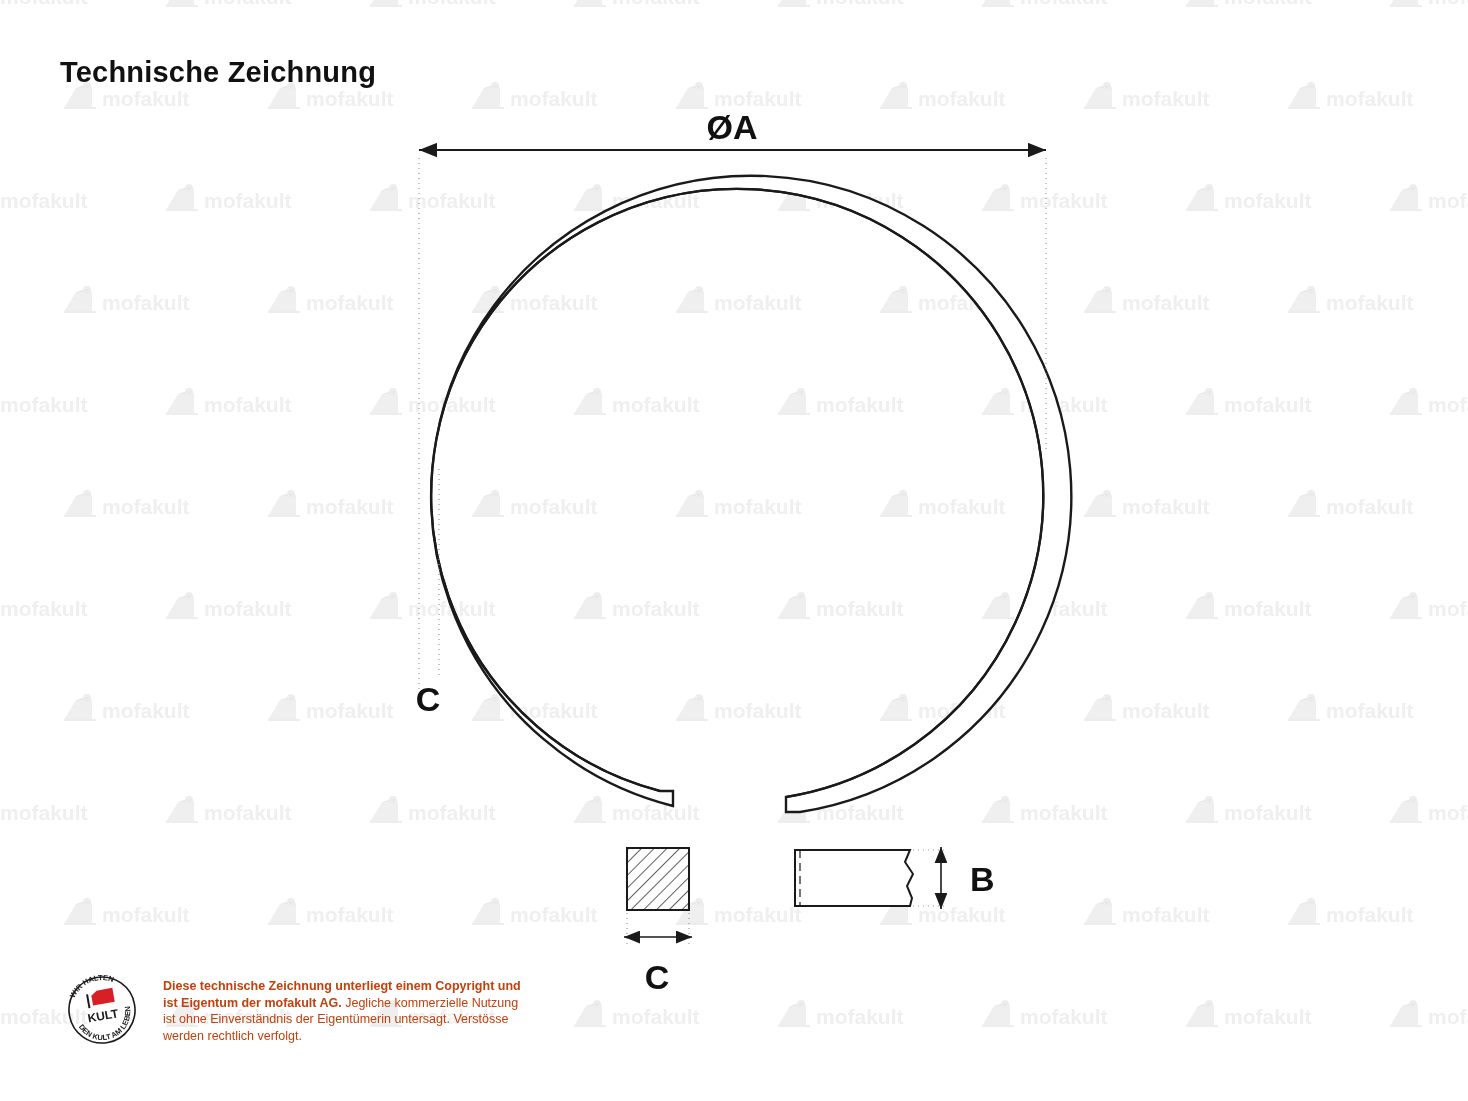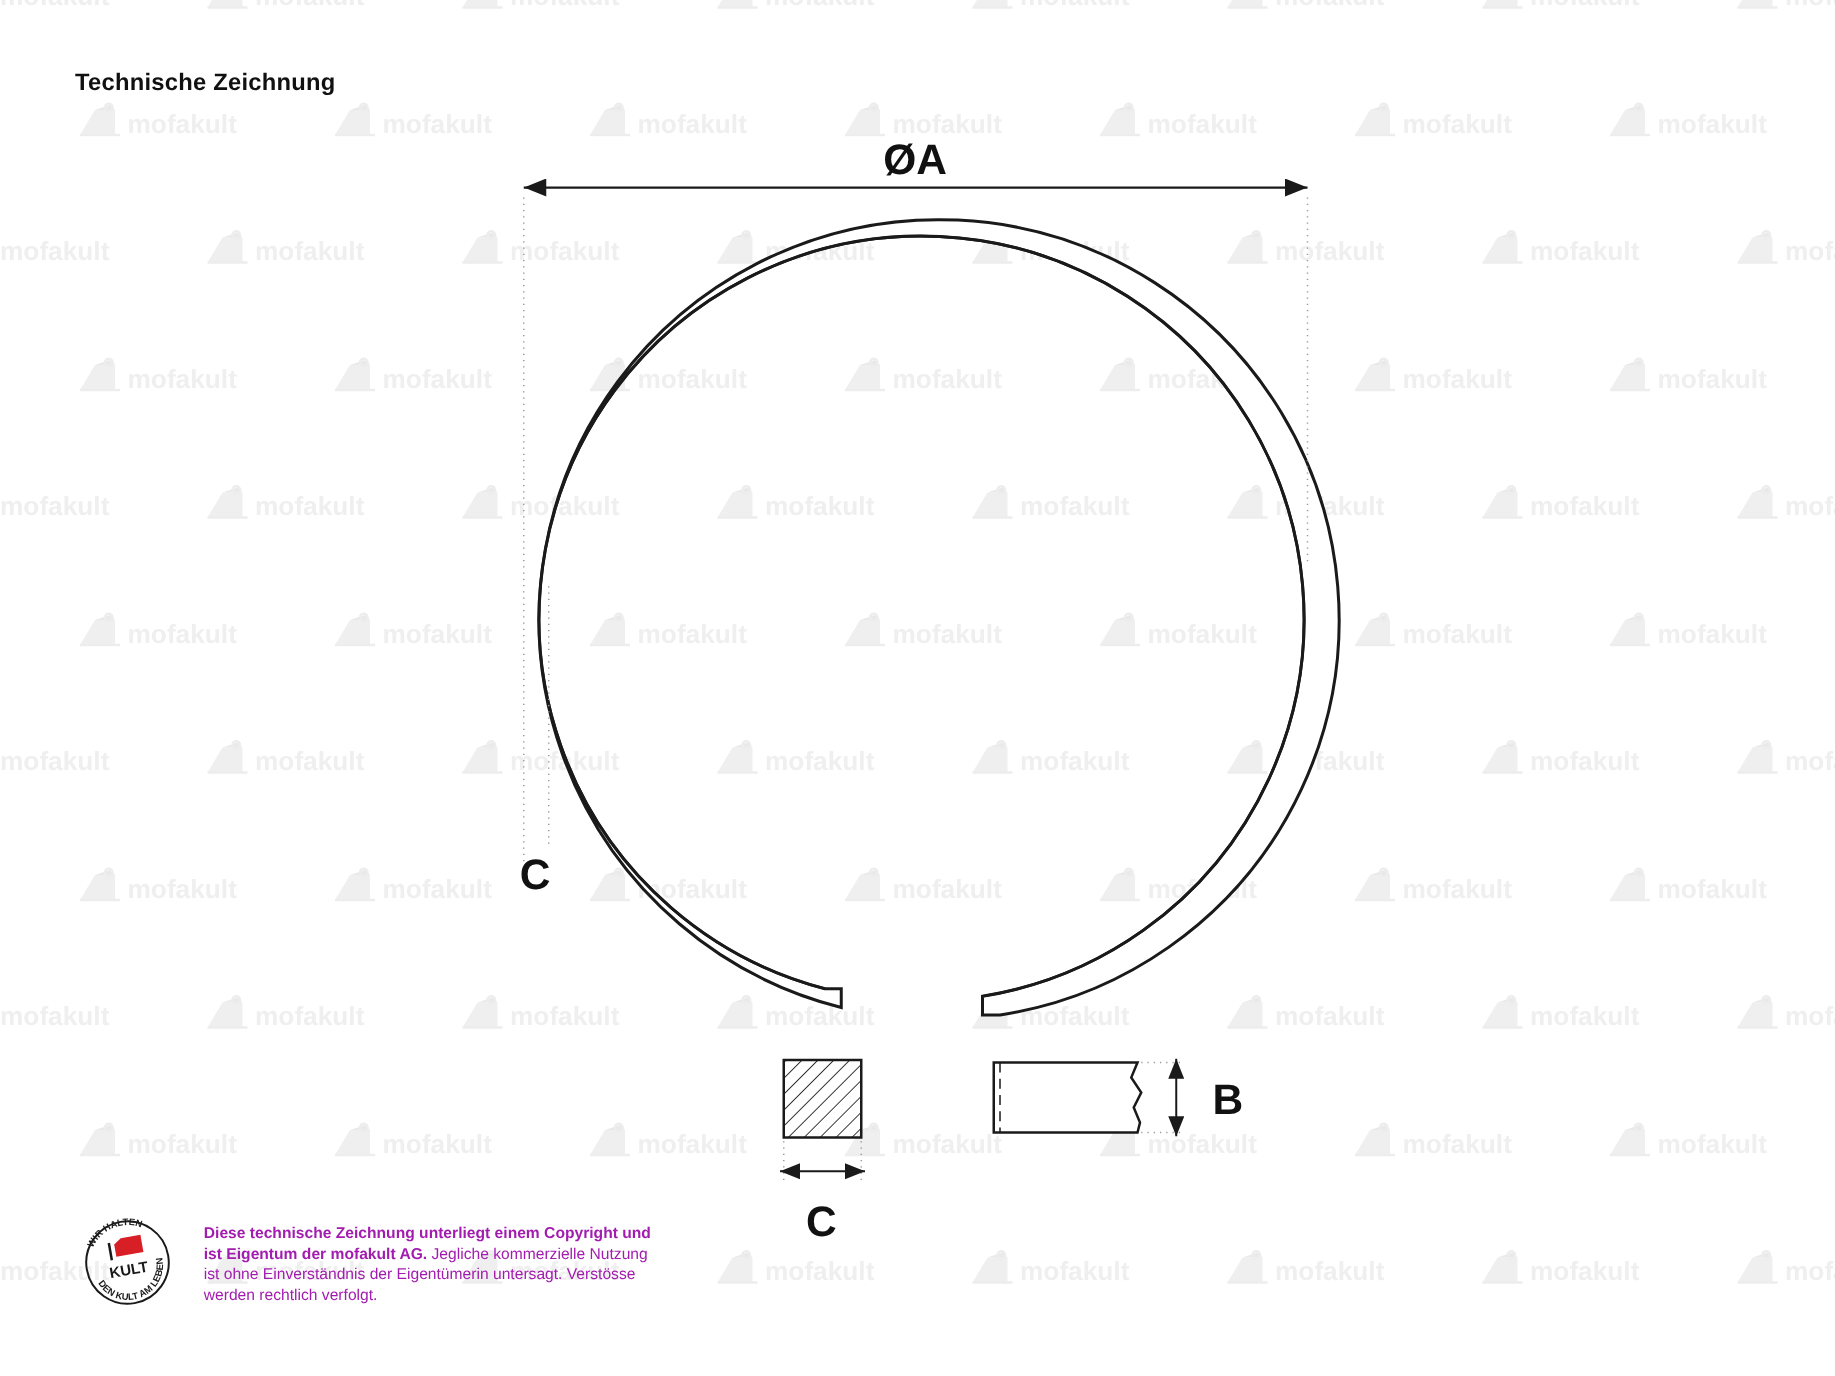--- a/index.html
+++ b/index.html
@@ -12,26 +12,26 @@
   }
   #watermarks{
     position:absolute;left:0;top:0;width:1468px;height:1101px;
     pointer-events:none;z-index:1;
   }
   #drawing{
     position:absolute;left:0;top:0;width:1468px;height:1101px;z-index:2;
   }
   .title{
     position:absolute;left:60px;top:56px;
-    font-size:19px;font-weight:bold;color:#111;
+    font-size:29px;font-weight:bold;color:#111;
     z-index:3;letter-spacing:0.2px;
   }
   .copyright{
     position:absolute;left:163px;top:978px;width:360px;
-    font-size:12.5px;line-height:16.5px;color:#a21caf;
+    font-size:12.5px;line-height:16.5px;color:#c2410c;
     z-index:3;
   }
   .copyright b{font-weight:bold;}
   .kult-logo{
     position:absolute;left:50px;top:968px;width:104px;height:84px;z-index:3;
   }
 </style>
 </head>
 <body>
 

